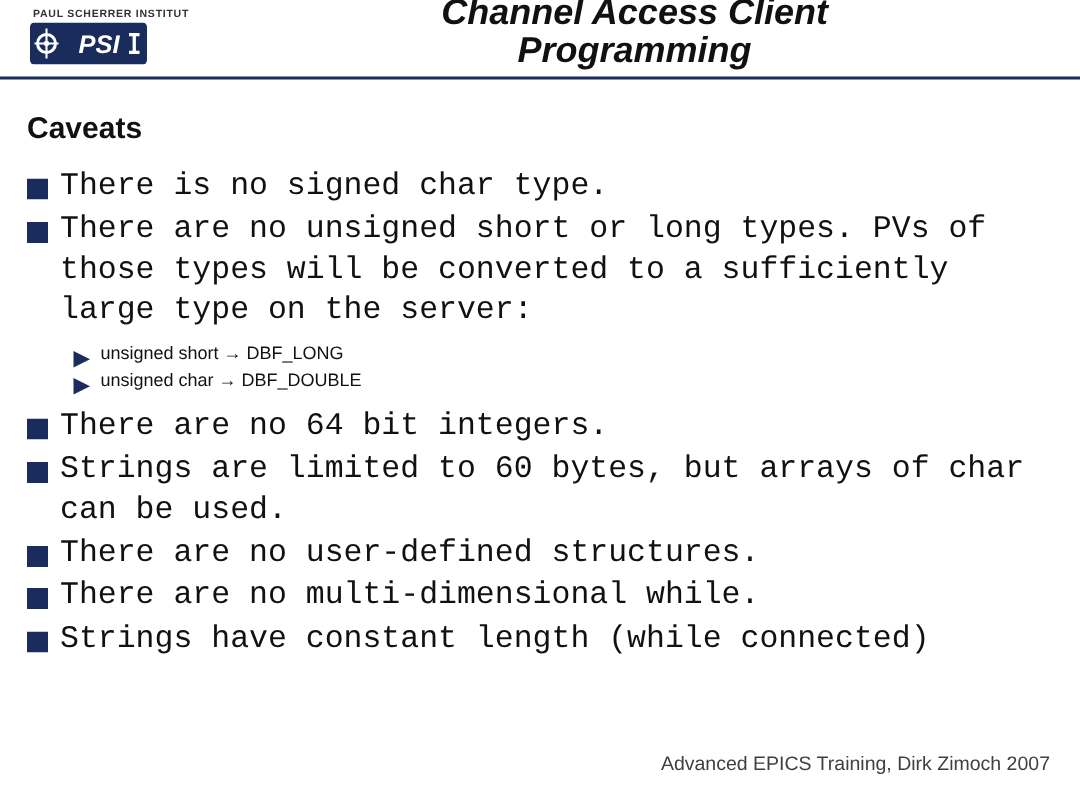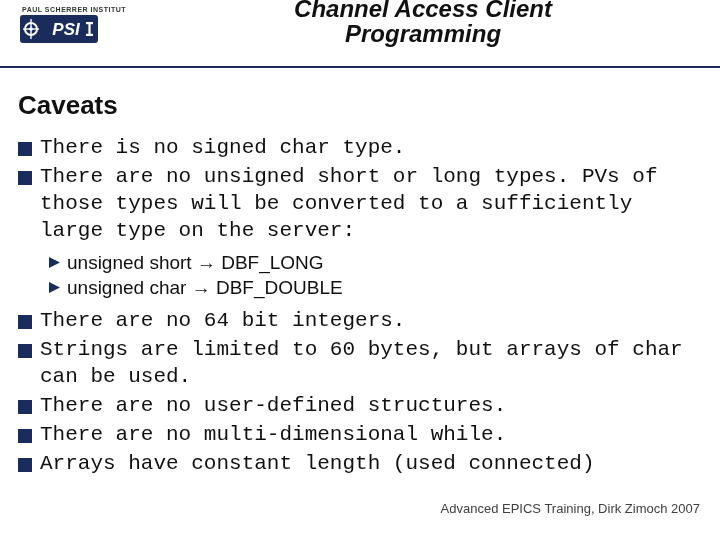--- a/index.html
+++ b/index.html
@@ -7,21 +7,21 @@
     width: 720px;
     height: 540px;
     font-family: Arial, Helvetica, sans-serif;
     background: #fff;
     position: relative;
     overflow: hidden;
   }
   .header {
     display: flex;
     align-items: center;
-    padding: 0 20px 20px 20px;
+    padding: 0 20px 5px 20px;
     border-bottom: 2px solid #1a2c5b;
   }
   .logo-block {
     display: flex;
     flex-direction: column;
     align-items: flex-start;
     margin-right: 20px;
     margin-top: 2px;
   }
   .logo-tagline {
@@ -40,21 +40,21 @@
     flex: 1;
     text-align: center;
     font-size: 24px;
     font-weight: bold;
     font-style: italic;
     color: #111;
     line-height: 1.05;
     margin-top: -4px;
   }
   .section-title {
-    font-size: 26px;
+    font-size: 20px;
     font-weight: bold;
     color: #111;
     margin: 22px 0 14px 18px;
   }
   .content {
     padding: 0 18px 0 18px;
     font-size: 21px;
     color: #111;
     line-height: 1.28;
   }
@@ -66,21 +66,21 @@
   .bullet-sq {
     flex: 0 0 auto;
     width: 14px;
     height: 14px;
     margin-top: 7px;
     margin-right: 8px;
   }
   .bullet-text { flex: 1; font-family: Liberation Mono, monospace; }
   .sub-block {
     margin: 6px 0 8px 30px;
-    font-size: 19px;
+    font-size: 12px;
     line-height: 1.3;
   }
   .sub-row {
     display: flex;
     align-items: flex-start;
   }
   .bullet-tri {
     flex: 0 0 auto;
     width: 13px;
     height: 13px;
@@ -178,18 +178,18 @@
     <svg class="bullet-sq" viewBox="0 0 14 14">
         <rect x="0" y="0" width="14" height="14" fill="#1a2c5b"></rect>
       </svg>
     <div class="bullet-text">There are no multi-dimensional while.</div>
   </div>
 
   <div class="bullet-row">
     <svg class="bullet-sq" viewBox="0 0 14 14">
         <rect x="0" y="0" width="14" height="14" fill="#1a2c5b"></rect>
       </svg>
-    <div class="bullet-text">Arrays have constant length (used connected)</div>
+    <div class="bullet-text">Strings have constant length (while connected)</div>
   </div>
 
 </div>
 
 <div class="footer-note">Advanced EPICS Training, Dirk Zimoch 2007</div>
 
 </body></html>

